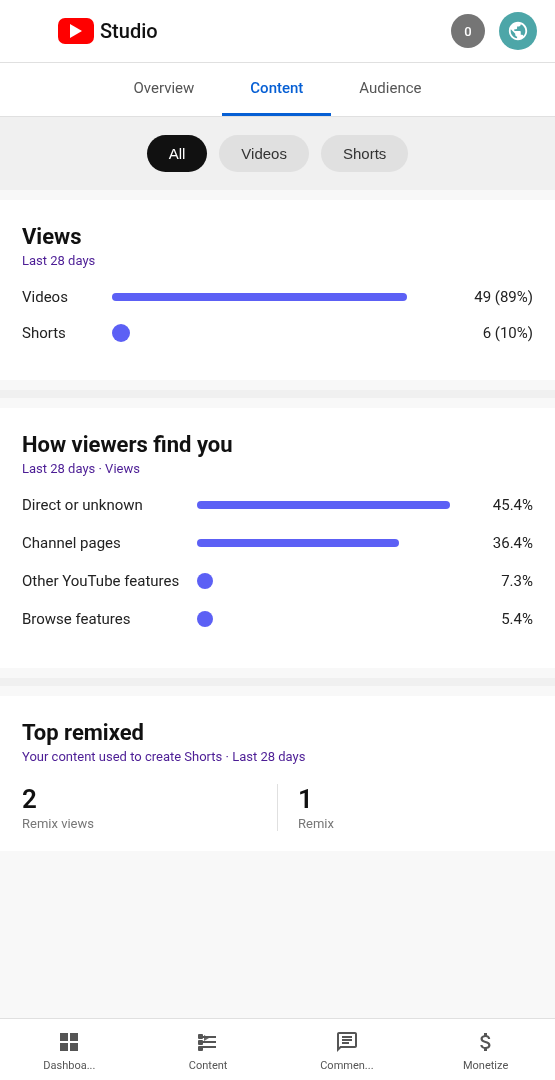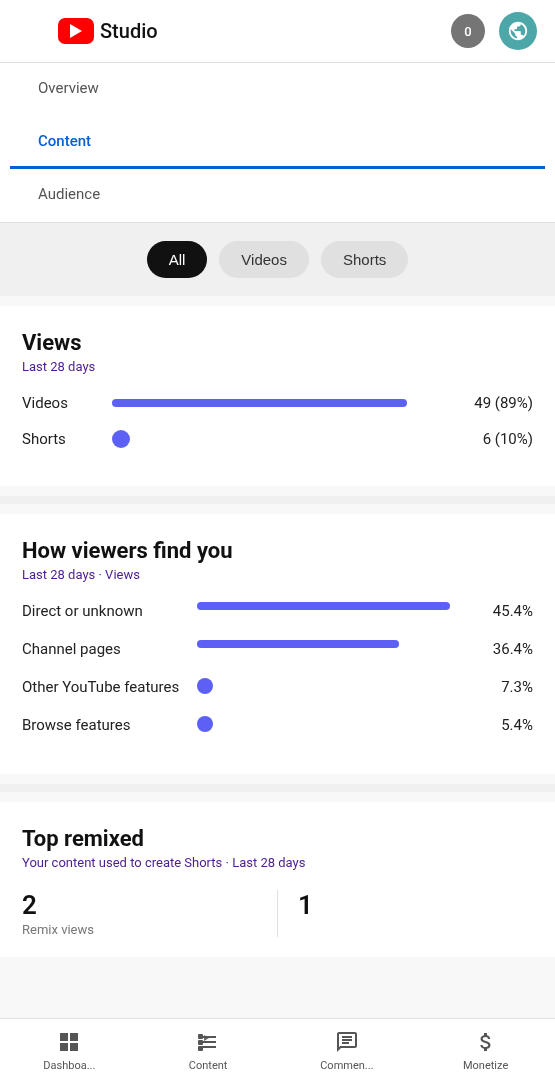--- a/index.html
+++ b/index.html
@@ -88,21 +88,20 @@
     }
 
     
     .tabs {
       background: #fff;
       display: flex;
       justify-content: center;
       gap: 0;
       border-bottom: 1px solid #e0e0e0;
       padding: 0 10px;
-      flex-direction: column;
     }
     .tab {
       padding: 16px 28px;
       font-size: 15px;
       color: #555;
       cursor: pointer;
       border-bottom: 3px solid transparent;
       font-weight: 400;
     }
     .tab.active {
@@ -191,21 +190,21 @@
     .bar-value {
       font-size: 15px;
       color: #222;
       min-width: 80px;
       text-align: right;
     }
 
     
     .viewer-row {
       display: flex;
-      align-items: flex-start;
+      align-items: center;
       margin-bottom: 20px;
     }
     .viewer-label {
       font-size: 15px;
       color: #222;
       width: 175px;
       flex-shrink: 0;
     }
     .viewer-bar-container {
       flex: 1;
@@ -404,20 +403,21 @@
   <div class="card">
     <div class="section-title">Top remixed</div>
     <div class="section-subtitle">Your content used to create Shorts · Last 28 days</div>
     <div class="remixed-stats">
       <div class="remixed-stat">
         <div class="remixed-number">2</div>
         <div class="remixed-desc">Remix views</div>
       </div>
       <div class="remixed-stat">
         <div class="remixed-number">1</div>
+        <div class="remixed-desc">Remix</div>
       </div>
     </div>
   </div>
 
 </div>
 
 <div class="bottom-nav">
 
   <div class="nav-item">
     <div class="nav-icon">

